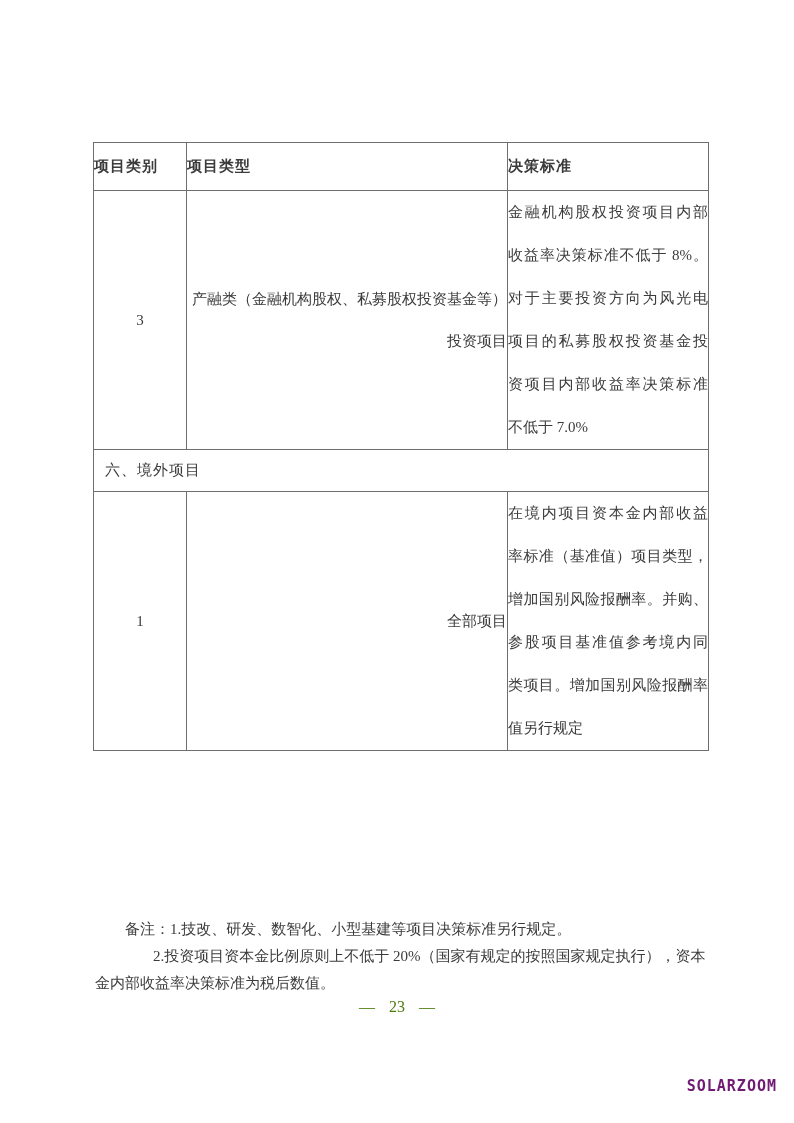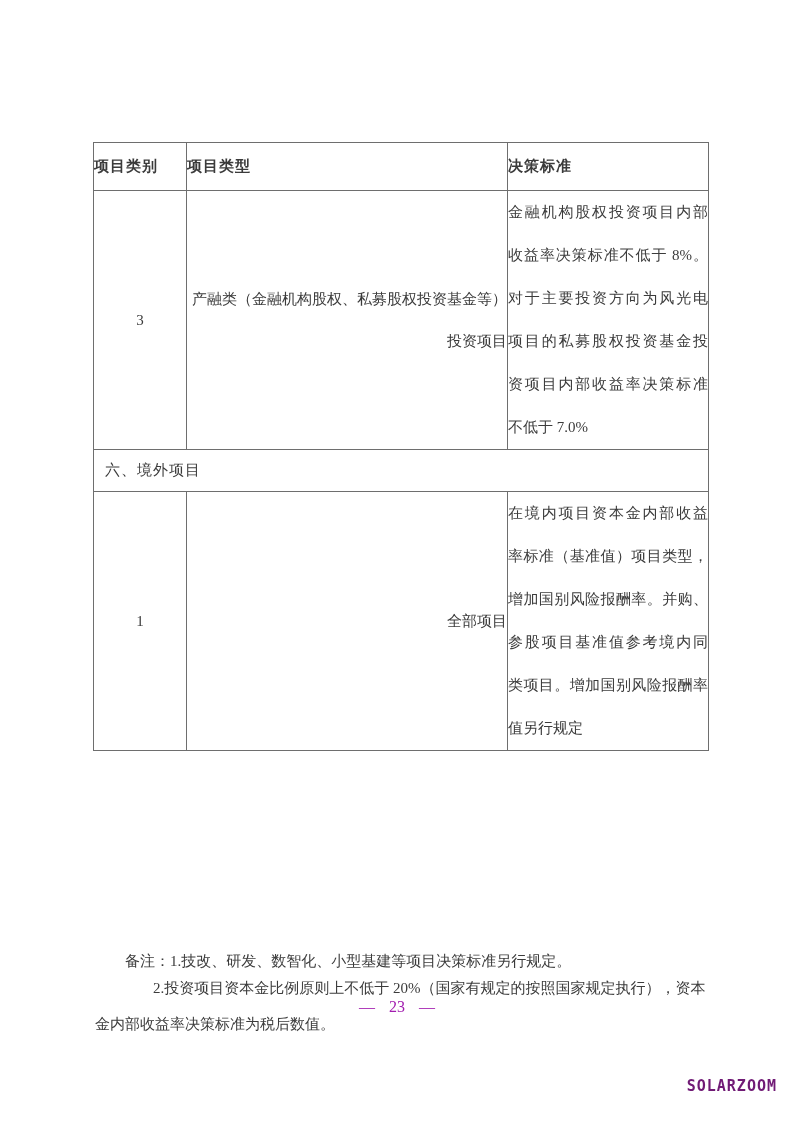--- a/index.html
+++ b/index.html
@@ -76,34 +76,34 @@
   
   .notes {
     position: absolute;
     left: 95px;
     top: 916px;
     width: 618px;
     font-size: 15px;
     line-height: 27px;
   }
   .notes .note-line { white-space: nowrap; }
-  .notes .note-line.n1 { padding-left: 30px; margin-top: 32px; }
+  .notes .note-line.n1 { padding-left: 30px; }
   .notes .note-line.n2 { padding-left: 58px; }
-  .notes .note-line.n3 { padding-left: 0; margin-top: 9px; }
+  .notes .note-line.n3 { padding-left: 0; }
 
   
   .page-number {
     position: absolute;
     left: 0;
     top: 998px;
     width: 794px;
     text-align: center;
     font-size: 16px;
     word-spacing: 10px;
-    color: #a21caf;
+    color: #4d7c0f;
   }
 
   
   .watermark {
     position: absolute;
     right: 17px;
     top: 1077px;
     font-family: "DejaVu Sans Mono", "Liberation Mono", monospace;
     font-size: 15px;
     font-weight: bold;

